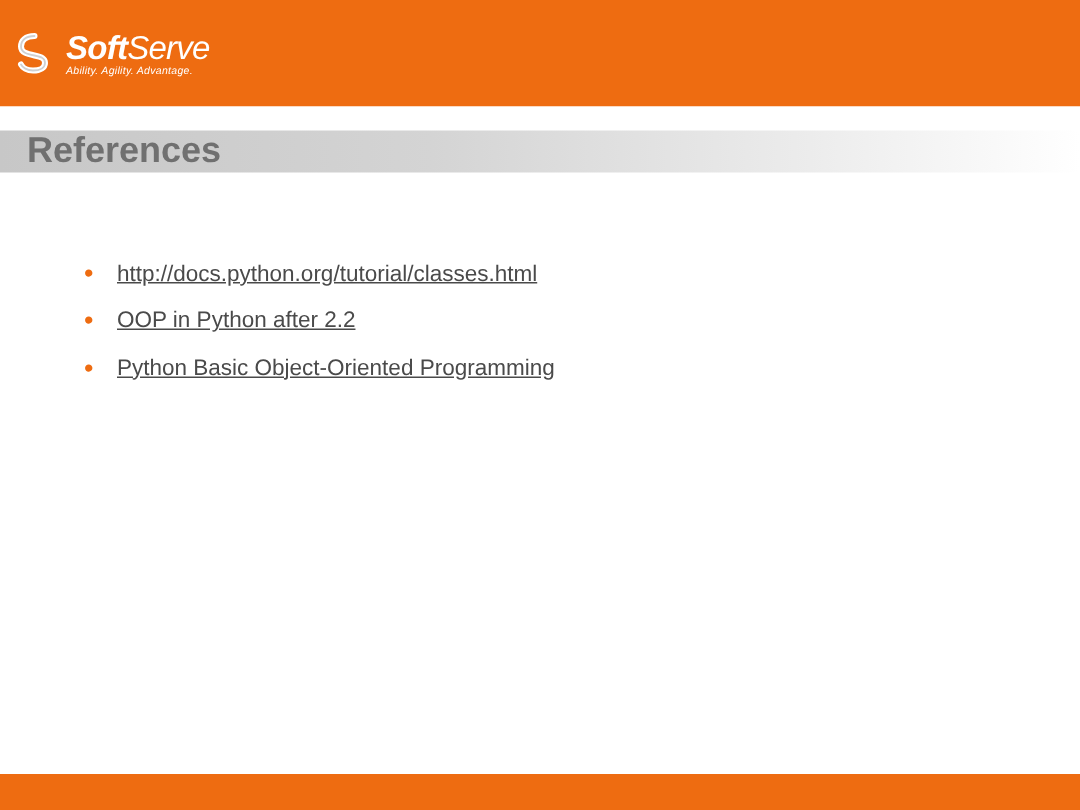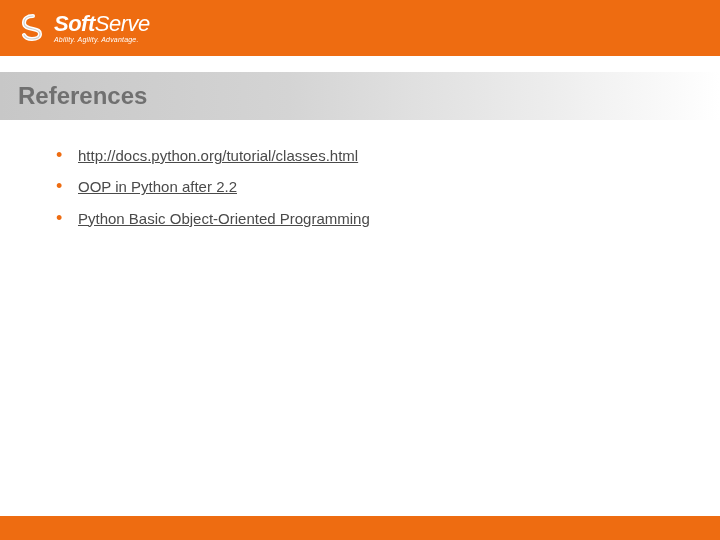--- a/index.html
+++ b/index.html
@@ -6,25 +6,25 @@
   body {
     width: 720px;
     height: 540px;
     font-family: Verdana, Geneva, sans-serif;
     background: #fff;
     position: relative;
     overflow: hidden;
   }
   .header-bar {
     width: 100%;
-    height: 56px;
+    height: 71px;
     background: #ee6c11;
     display: flex;
     align-items: center;
-    padding-left: 18px;
+    padding-left: 8px;
   }
   .logo {
     display: flex;
     align-items: center;
     gap: 6px;
   }
   .logo-mark {
     width: 30px;
     height: 30px;
     position: relative;
@@ -48,34 +48,35 @@
     color: #fff;
     font-style: italic;
     letter-spacing: 0.2px;
     margin-top: 1px;
   }
   .gap-white {
     height: 16px;
     background: #fff;
   }
   .title-bar {
-    height: 48px;
+    height: 28px;
     background: linear-gradient(to right, #c7c7c7 0%, #d4d4d4 40%, #ececec 75%, #ffffff 100%);
     display: flex;
     align-items: center;
     padding-left: 18px;
   }
   .title {
     font-size: 24px;
     font-weight: 700;
     color: #707070;
     font-family: Verdana, sans-serif;
   }
   .content {
     padding: 26px 20px 0 56px;
+    margin-top: 32px;
   }
   ul.refs {
     list-style: none;
   }
   ul.refs li {
     position: relative;
     padding-left: 22px;
     margin-bottom: 11px;
     font-size: 15px;
     line-height: 1.35;

